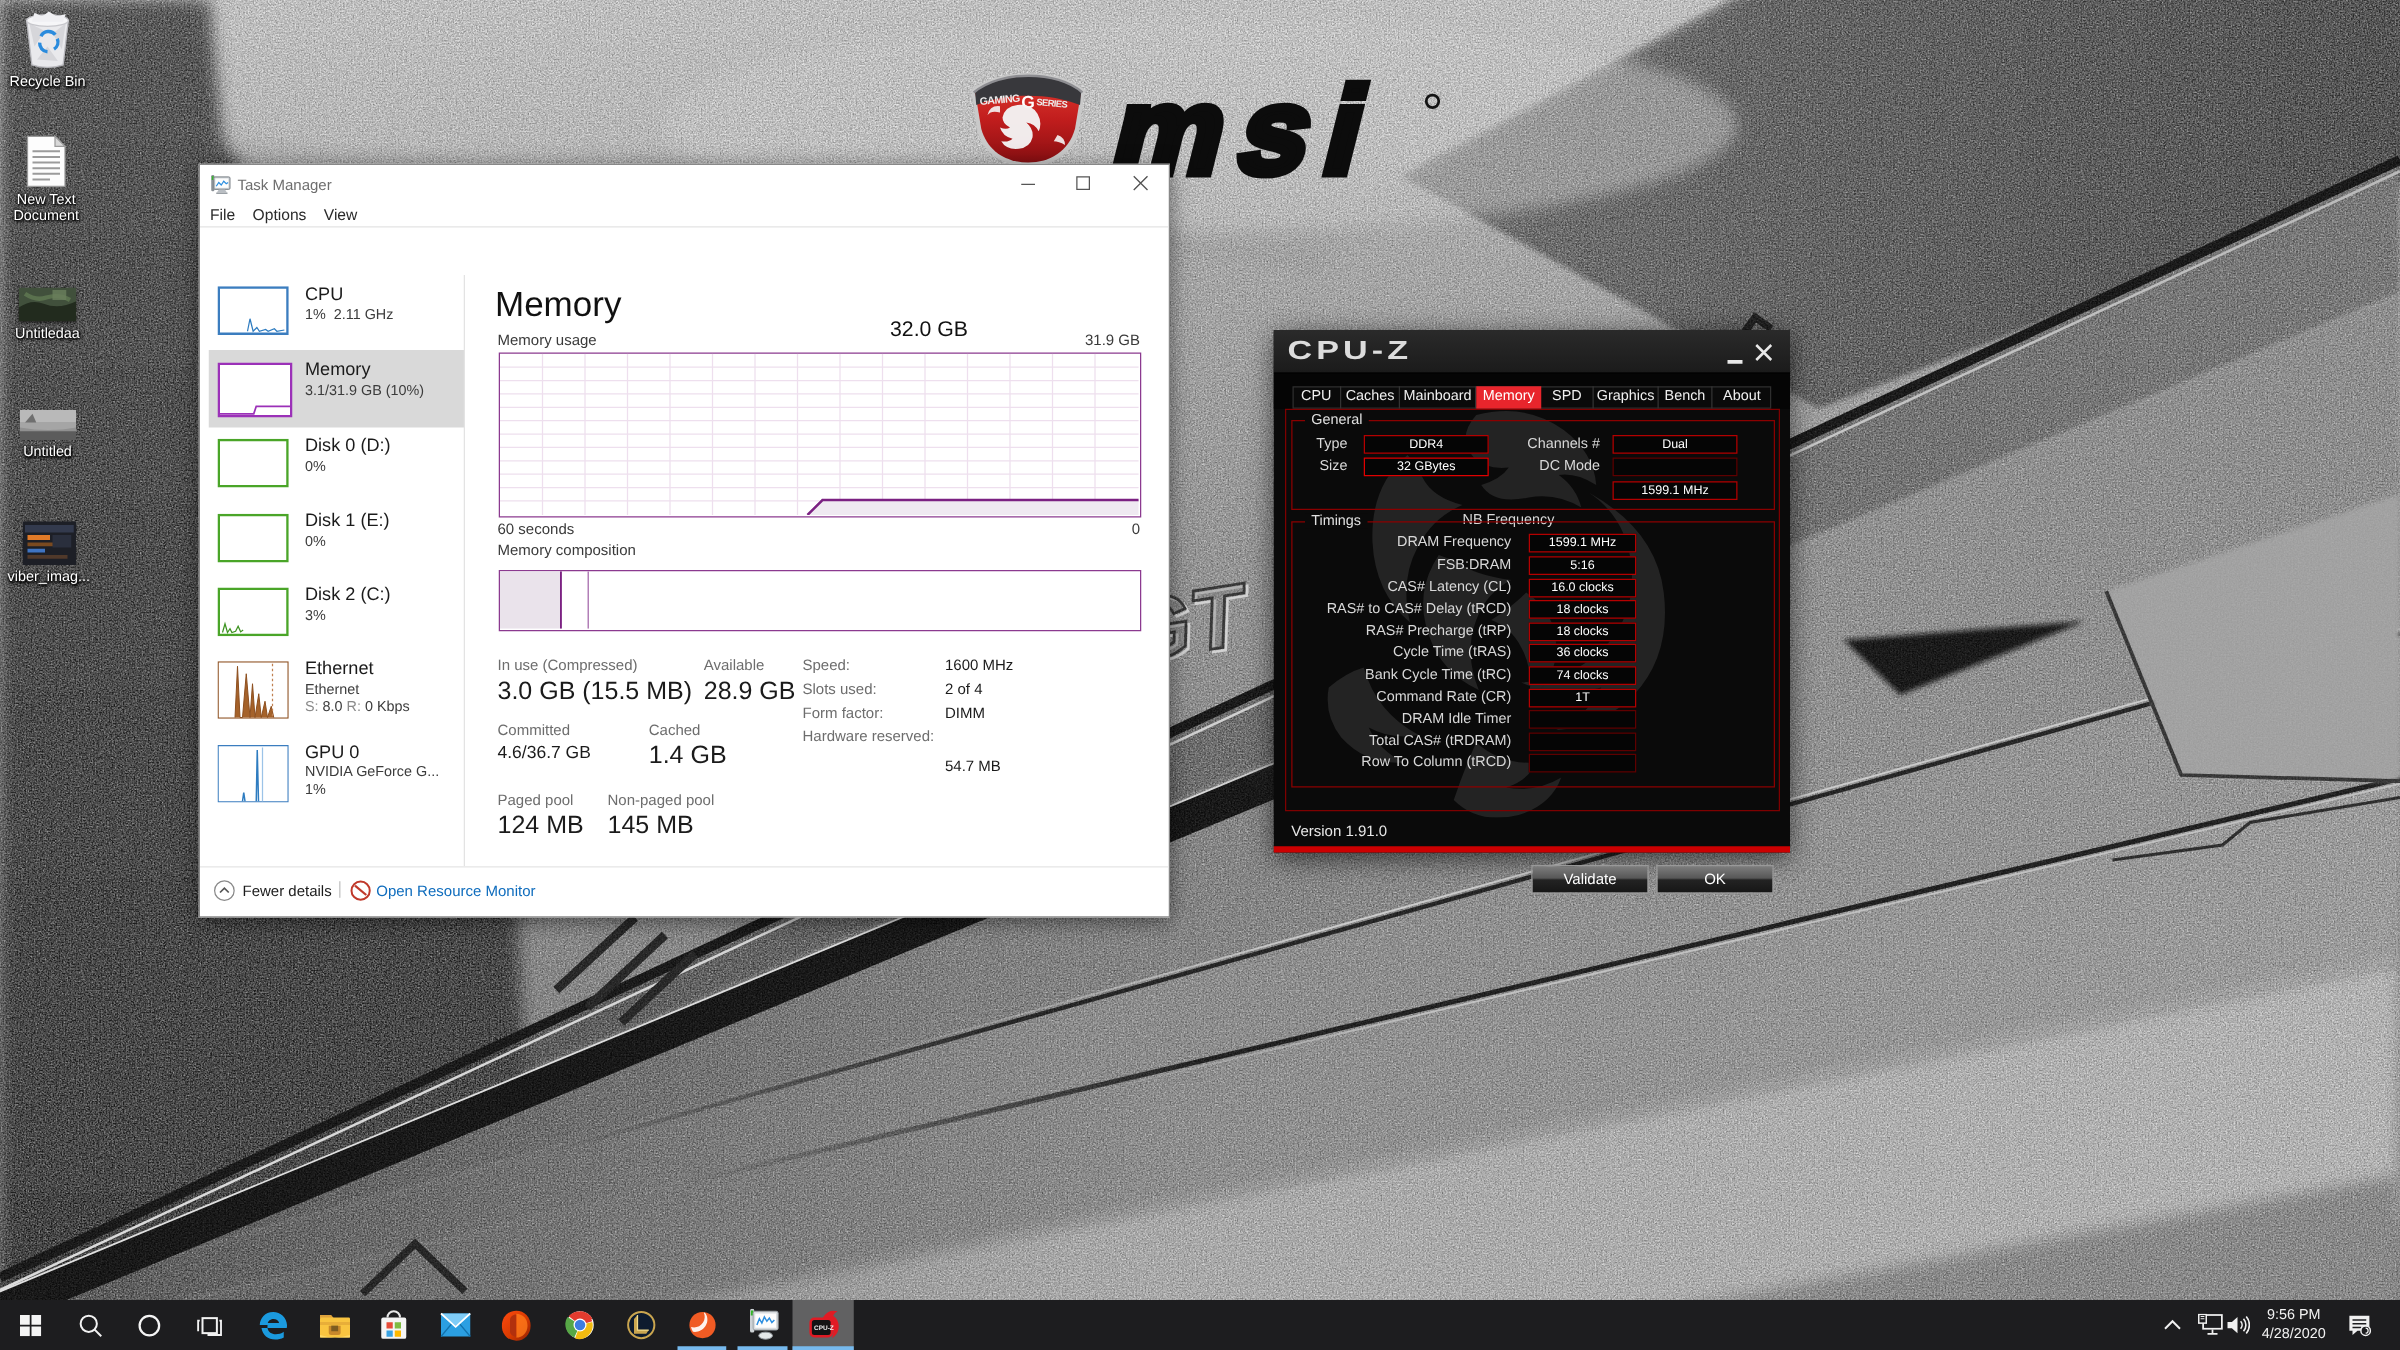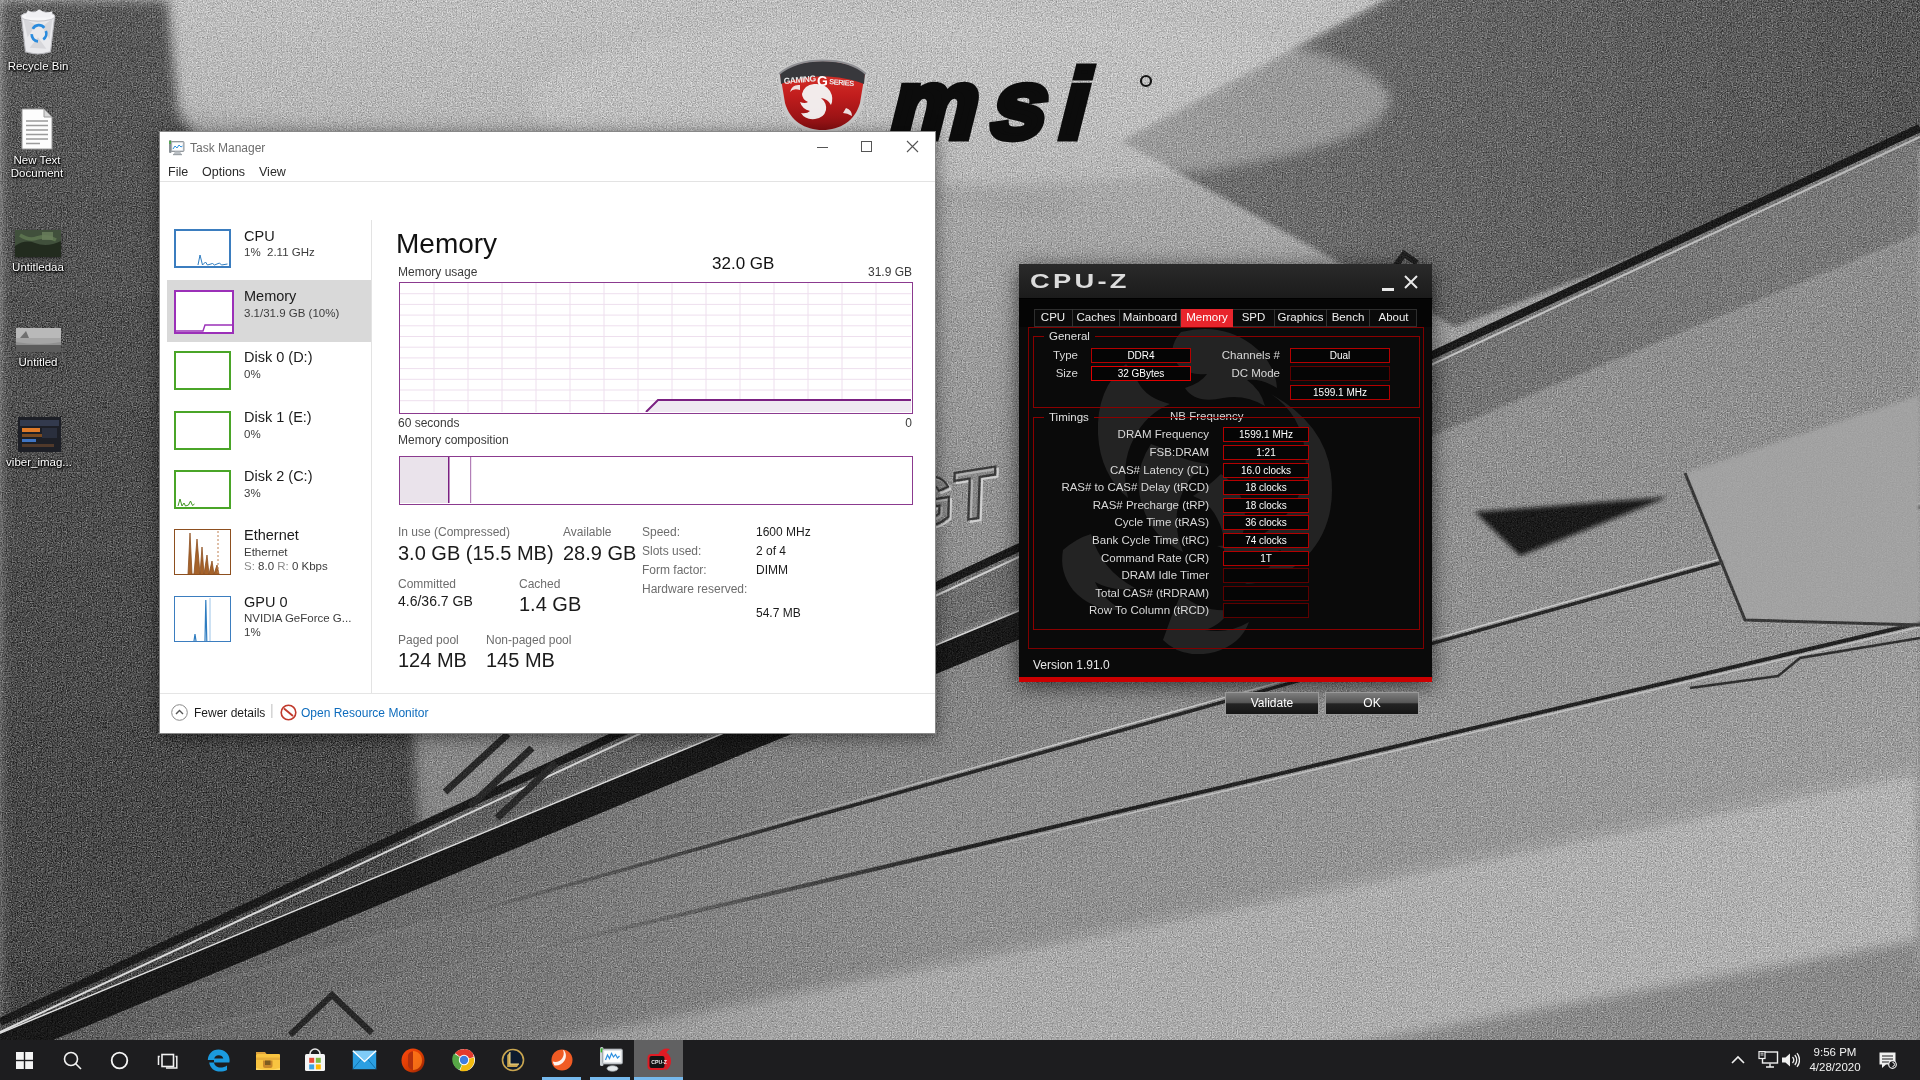--- a/index.html
+++ b/index.html
@@ -411,21 +411,21 @@
  <div class="abs cpf cpfb" style="left:72px;top:102px;width:100px;border-color:#e00000;">32 GBytes</div>
  <div class="abs" style="left:171px;top:103px;width:90px;text-align:right;color:#d8d8d8;">DC Mode</div>
  <div class="abs cpf cpfe" style="left:271px;top:102px;width:100px;">&nbsp;</div>
  <div class="abs" style="left:151px;top:122px;width:110px;text-align:left;color:#d8d8d8;margin-top:24px;">NB Frequency</div>
  <div class="abs cpf cpfb" style="left:271px;top:121px;width:100px;">1599.1 MHz</div>
  <div class="abs" style="left:14px;top:153px;width:387px;height:213px;border:1px solid #8b0000;box-sizing:border-box;"></div>
  <div class="abs" style="left:25px;top:147px;background:#0a0a0a;padding:0 5px;color:#e0e0e0;">Timings</div>
  <div class="abs" style="left:20px;top:164.3px;width:170px;text-align:right;color:#d8d8d8;">DRAM Frequency</div>
  <div class="abs cpf cpfb" style="left:204px;top:163.3px;width:86px;">1599.1 MHz</div>
  <div class="abs" style="left:20px;top:181.9px;width:170px;text-align:right;color:#d8d8d8;">FSB:DRAM</div>
- <div class="abs cpf cpfb" style="left:204px;top:180.9px;width:86px;">1:21</div>
+ <div class="abs cpf cpfb" style="left:204px;top:180.9px;width:86px;">5:16</div>
  <div class="abs" style="left:20px;top:199.5px;width:170px;text-align:right;color:#d8d8d8;">CAS# Latency (CL)</div>
  <div class="abs cpf cpfb" style="left:204px;top:198.5px;width:86px;">16.0 clocks</div>
  <div class="abs" style="left:20px;top:217.1px;width:170px;text-align:right;color:#d8d8d8;">RAS# to CAS# Delay (tRCD)</div>
  <div class="abs cpf cpfb" style="left:204px;top:216.1px;width:86px;">18 clocks</div>
  <div class="abs" style="left:20px;top:234.7px;width:170px;text-align:right;color:#d8d8d8;">RAS# Precharge (tRP)</div>
  <div class="abs cpf cpfb" style="left:204px;top:233.7px;width:86px;">18 clocks</div>
  <div class="abs" style="left:20px;top:252.3px;width:170px;text-align:right;color:#d8d8d8;">Cycle Time (tRAS)</div>
  <div class="abs cpf cpfb" style="left:204px;top:251.3px;width:86px;">36 clocks</div>
  <div class="abs" style="left:20px;top:269.9px;width:170px;text-align:right;color:#d8d8d8;">Bank Cycle Time (tRC)</div>
  <div class="abs cpf cpfb" style="left:204px;top:268.9px;width:86px;">74 clocks</div>

